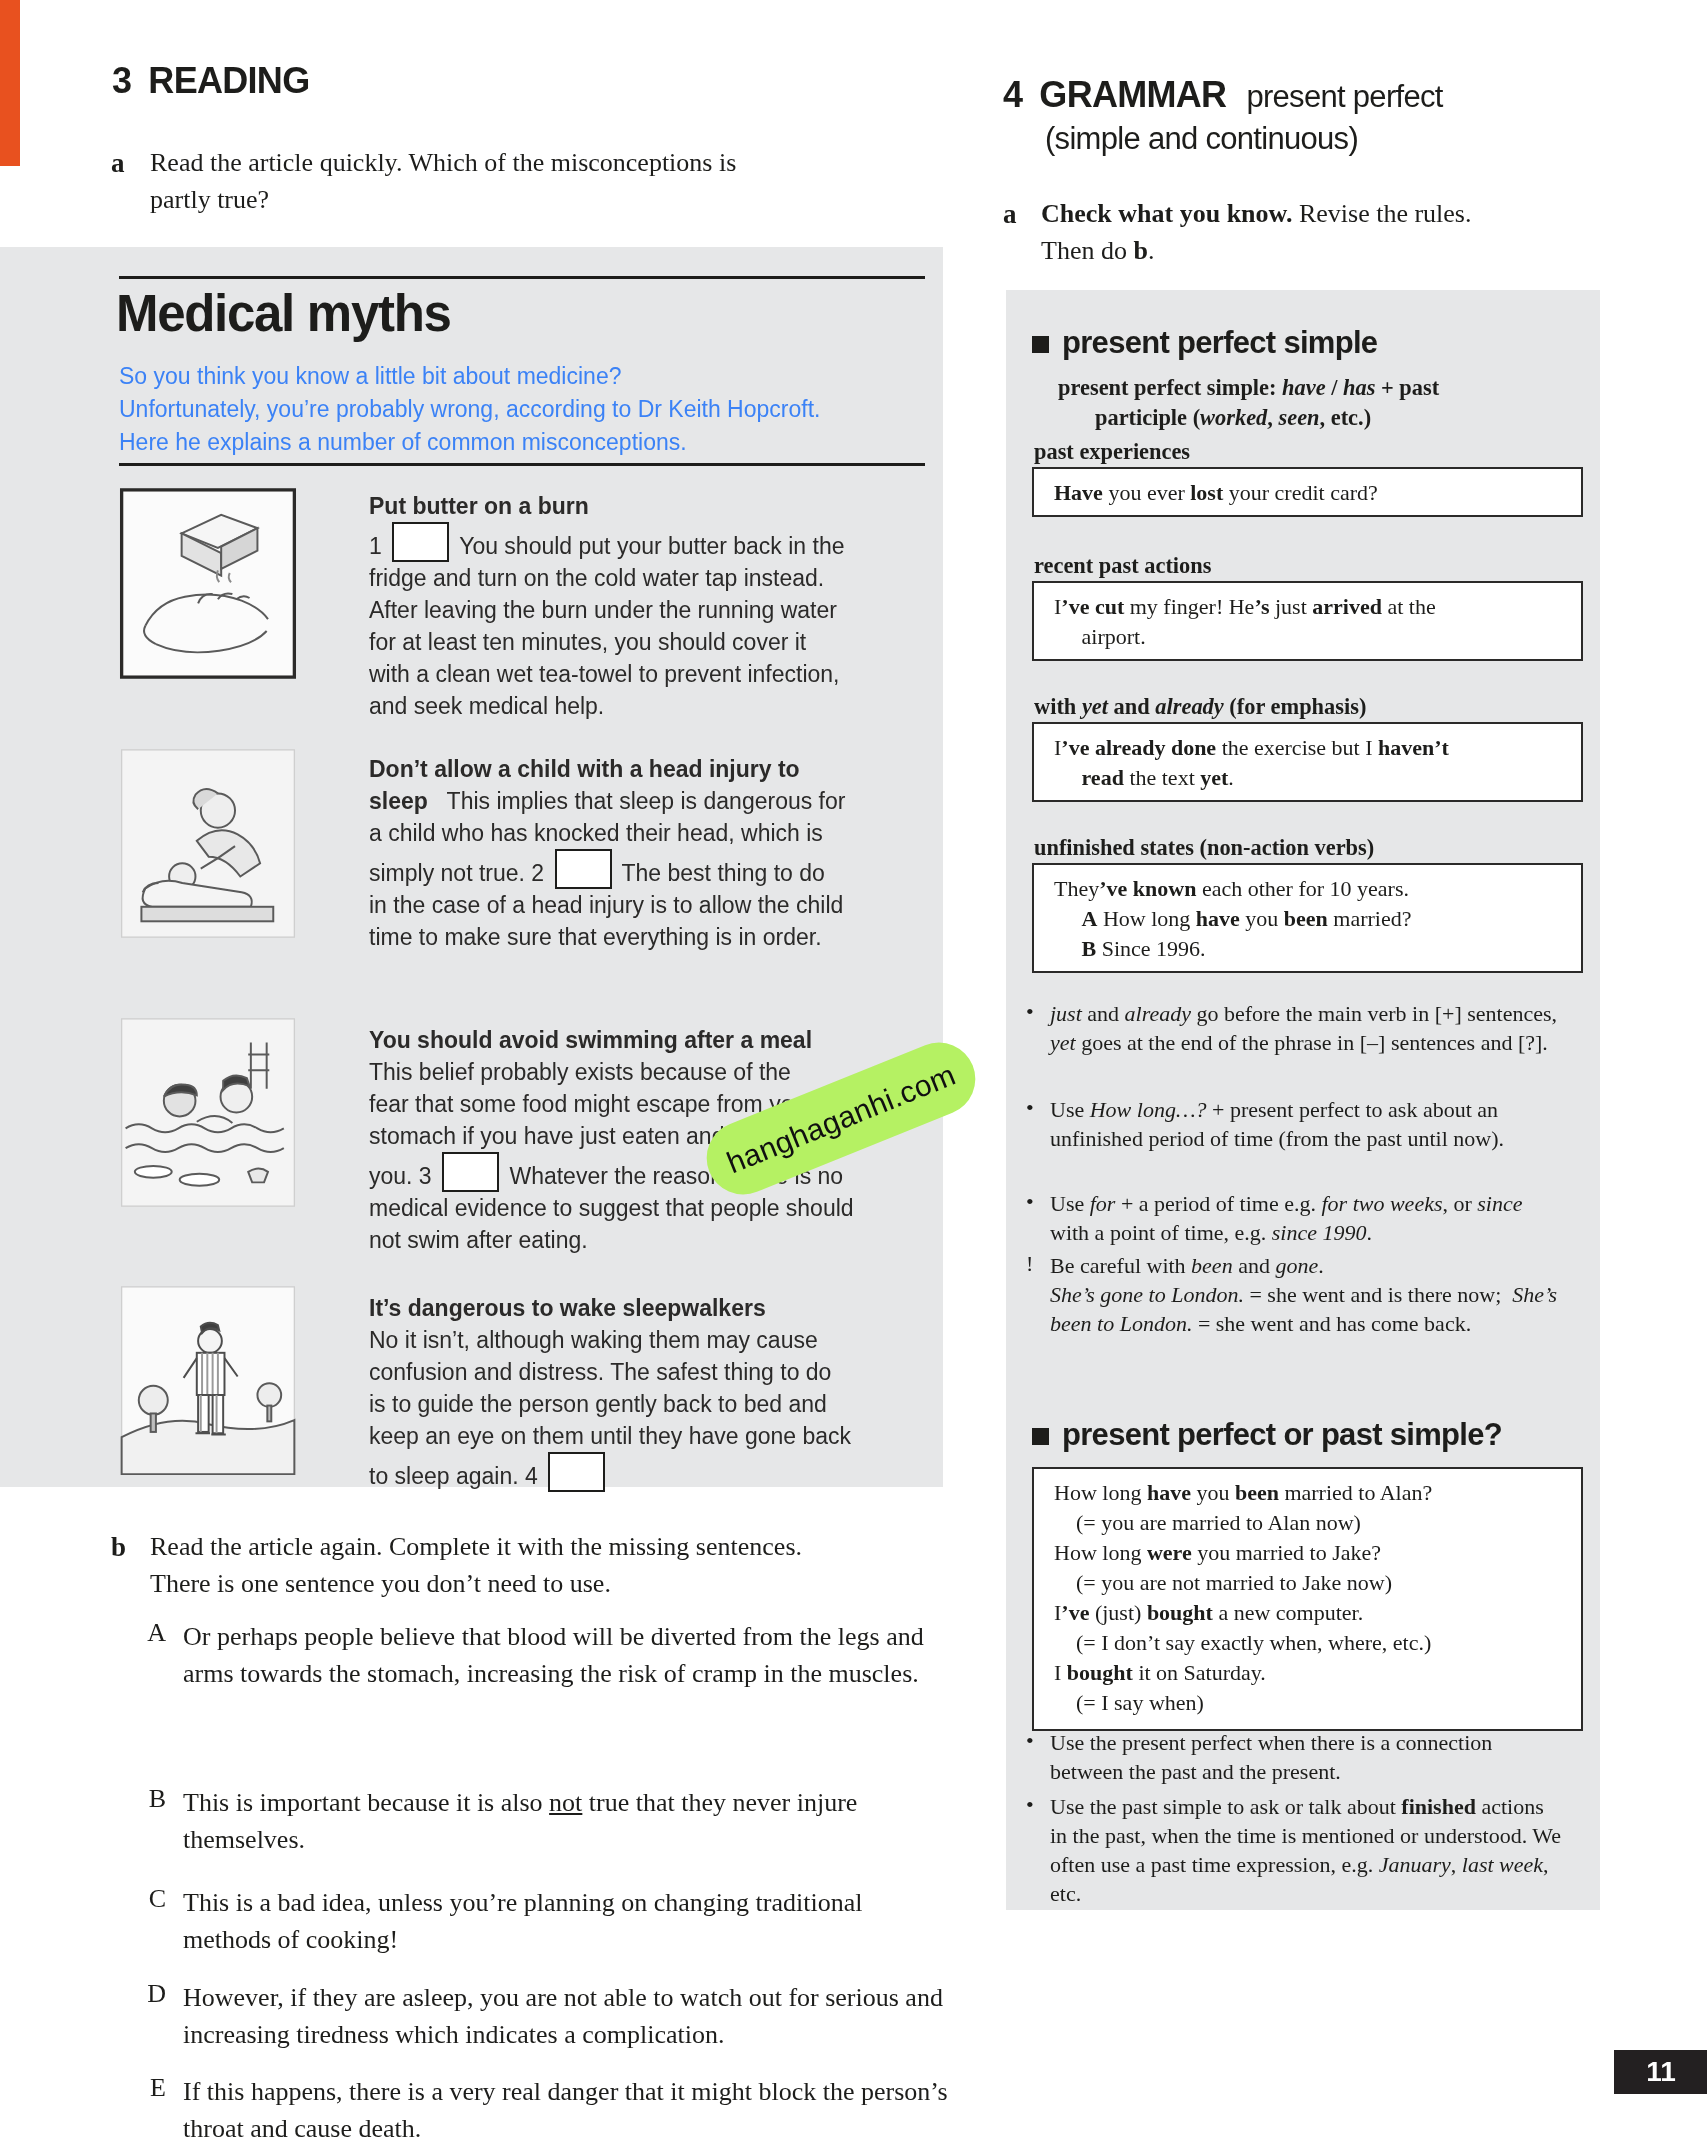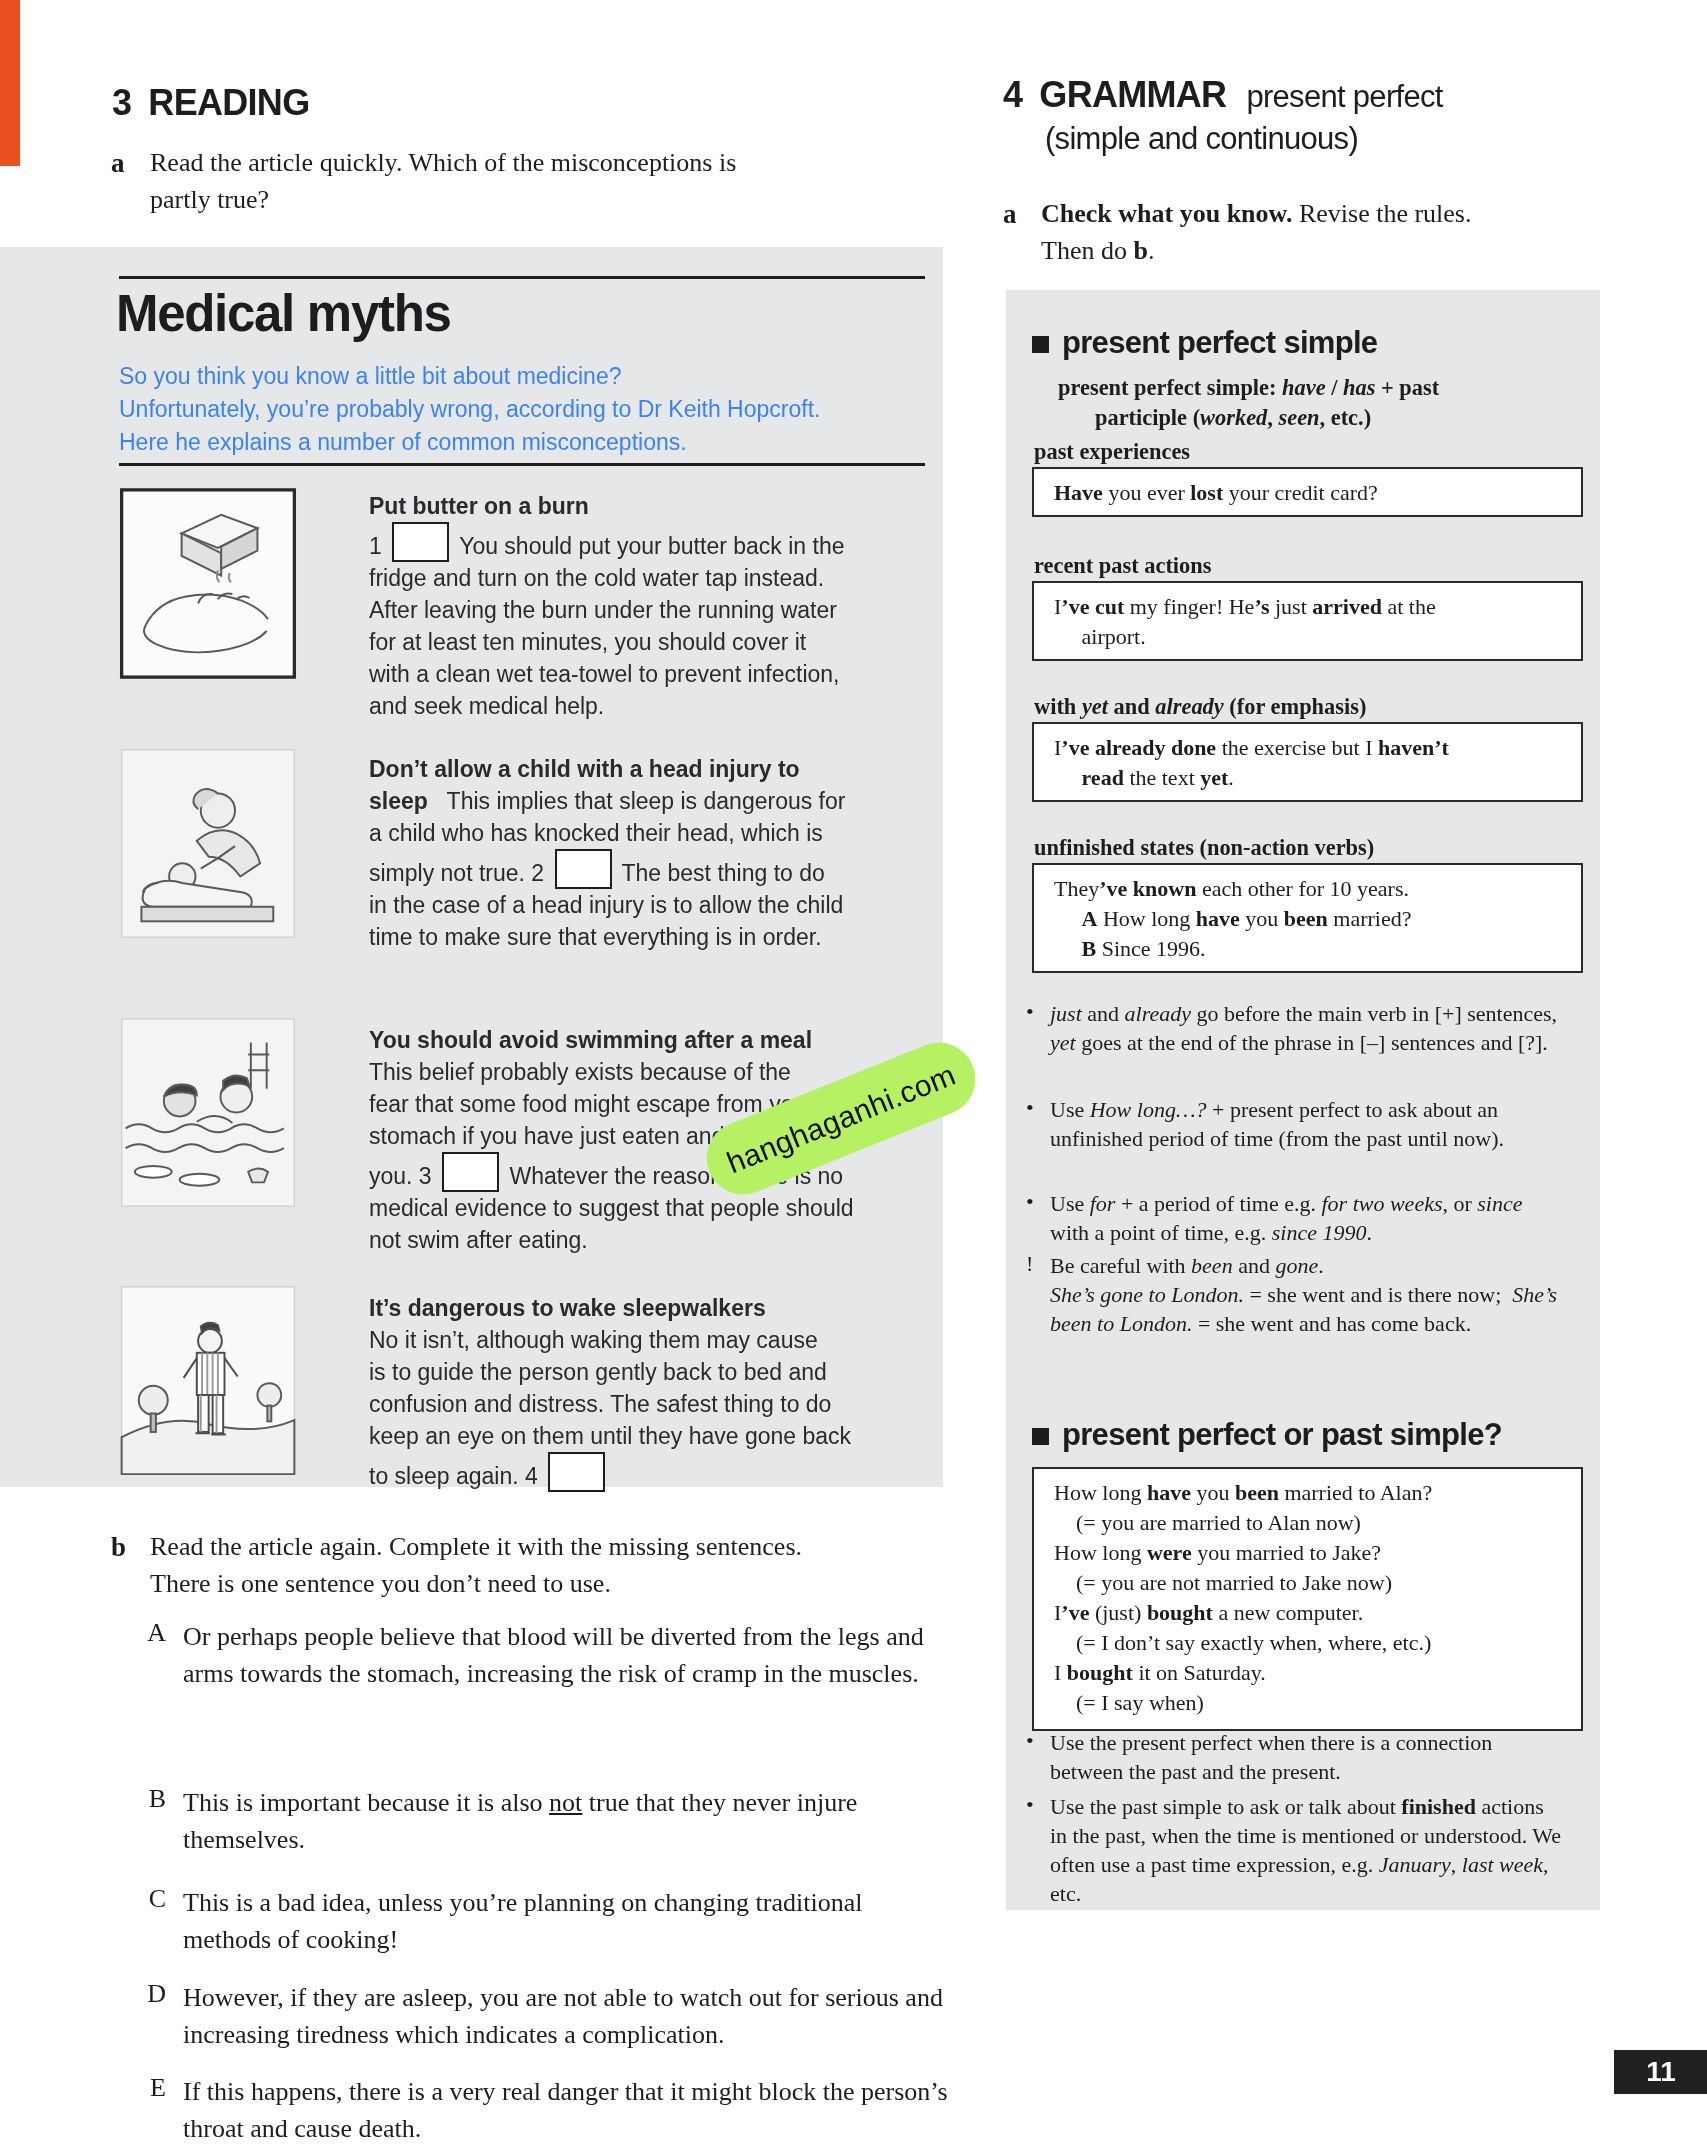--- a/index.html
+++ b/index.html
@@ -51,21 +51,21 @@
            font-size:28px;font-weight:bold;}
   svg{display:block;}
 </style>
 </head>
 <body>
 
 <div class="page">
 
   <div class="abs edge-tab" style="background:#e8511f;"></div>
 
-  <div class="abs sec-head" style="left:112px;top:82px;text-align:right;">
+  <div class="abs sec-head" style="left:112px;top:60px;text-align:right;">
     <span class="h-num">3</span><span>READING</span>
   </div>
 
   <div class="abs task-letter" style="left:111px;top:148px;">a</div>
   <div class="abs" style="left:150px;top:144px;">
     <div class="task-text nowrap">Read the article quickly. Which of the misconceptions is</div>
     <div class="task-text nowrap">partly true?</div>
   </div>
 
   <div class="abs art-bg"></div>
@@ -182,22 +182,22 @@
         <rect x="120" y="168" width="16" height="56" fill="#ffffff"></rect>
         <rect x="142" y="168" width="16" height="58" fill="#ffffff"></rect>
         <path d="M124 168 v56 M148 168 v58" stroke="#9a9a9a"></path>
         <path d="M116 226 h22 M140 228 h22" fill="none"></path>
       </g>
     </svg>
   </div>
   <div class="abs" style="left:369px;top:1292px;">
       <div class="art-line"><span class="b">It’s dangerous to wake sleepwalkers</span></div>
       <div class="art-line">No it isn’t, although waking them may cause</div>
+      <div class="art-line">confusion and distress. The safest thing to do</div>
       <div class="art-line">is to guide the person gently back to bed and</div>
-      <div class="art-line">confusion and distress. The safest thing to do</div>
       <div class="art-line">keep an eye on them until they have gone back</div>
       <div class="art-line"><span>to sleep again. 4 </span><span class="ansbox"></span></div>
     </div>
 
   <div class="abs task-letter" style="left:111px;top:1532px;">b</div>
   <div class="abs" style="left:150px;top:1528px;">
     <div class="task-text nowrap">Read the article again. Complete it with the missing sentences.</div>
     <div class="task-text nowrap">There is one sentence you don’t need to use.</div>
   </div>
 

